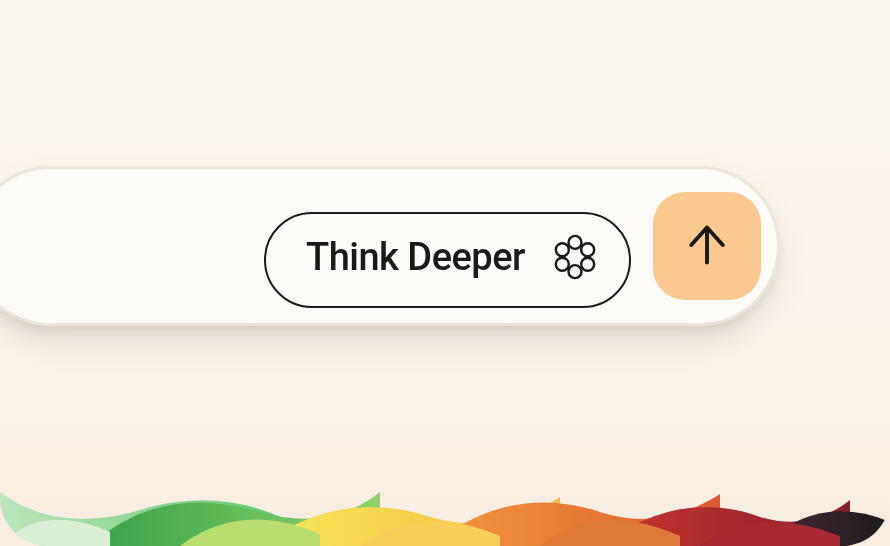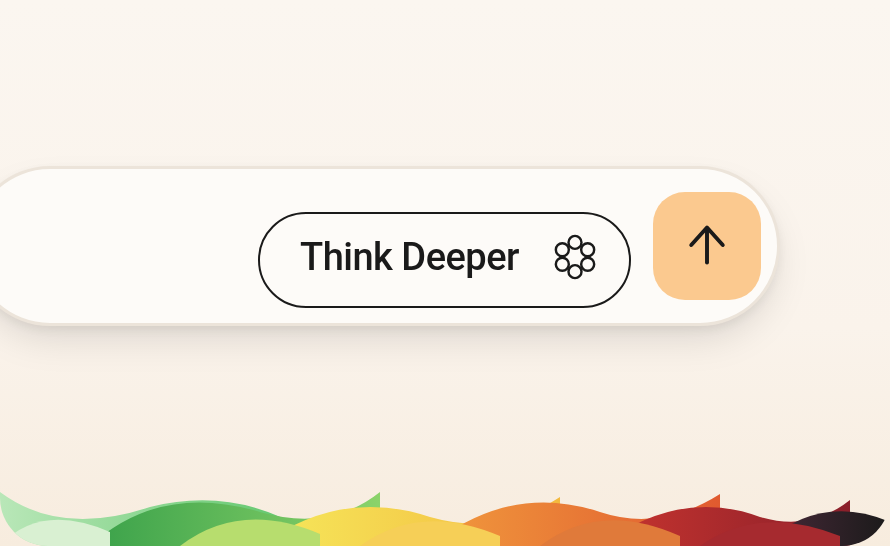--- a/index.html
+++ b/index.html
@@ -23,21 +23,21 @@
     display: flex;
     align-items: center;
     justify-content: flex-end;
     padding-right: 16px;
     gap: 22px;
   }
 
   .pill-button {
     display: inline-flex;
     align-items: center;
-    gap: 30px;
+    gap: 24px;
     height: 96px;
     padding: 0 28px 6px 40px;
     background: #fdfbf8;
     border: 2.5px solid #1a1a1a;
     border-radius: 48px;
     cursor: pointer;
     margin-top: 27px;
   }
   .pill-button .label {
     font-size: 38px;

